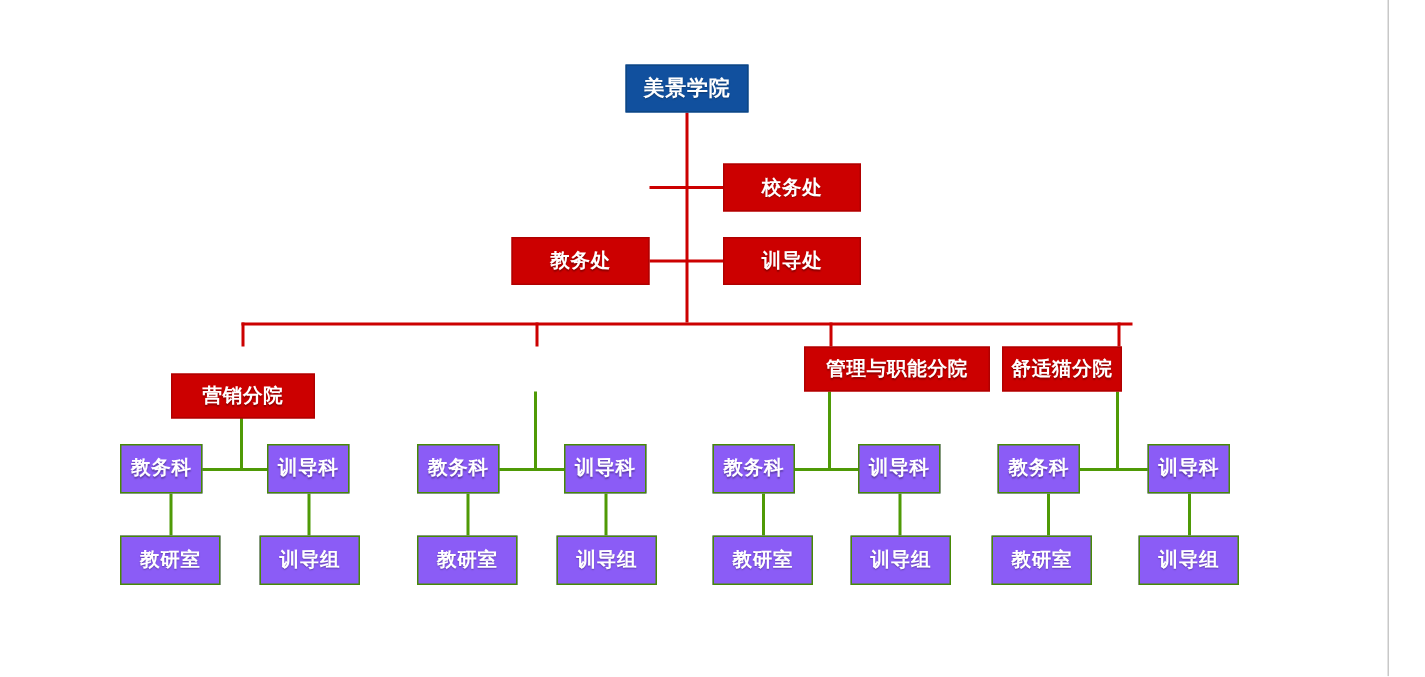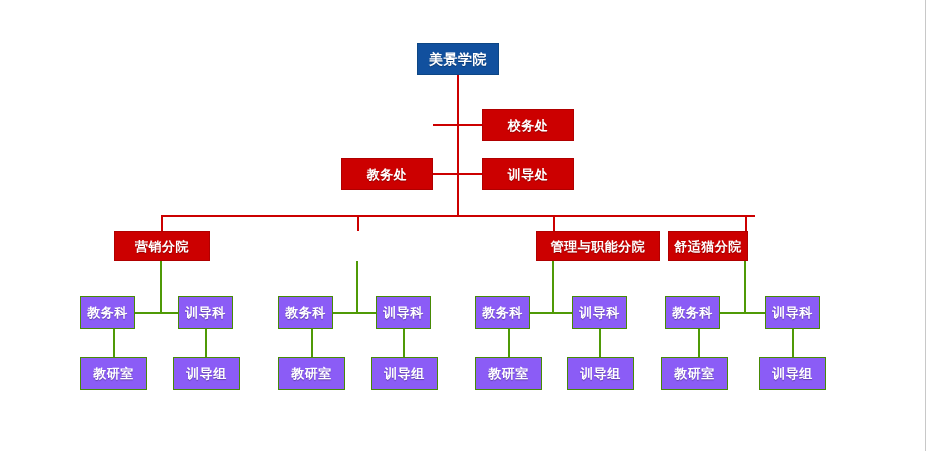--- a/index.html
+++ b/index.html
@@ -92,21 +92,21 @@
   <div class="conn red-line" style="left:433px; top:173px; width:25px; height:2px;"></div>
   <div class="conn red-line" style="left:458px; top:173px; width:25px; height:2px;"></div>
 
   <div class="conn red-line" style="left:161px; top:215px; width:594px; height:2px;"></div>
 
   <div class="conn red-line" style="left:161px; top:215px; width:2px; height:16px;"></div>
   <div class="conn red-line" style="left:357px; top:215px; width:2px; height:16px;"></div>
   <div class="conn red-line" style="left:553px; top:215px; width:2px; height:16px;"></div>
   <div class="conn red-line" style="left:745px; top:215px; width:2px; height:16px;"></div>
 
-  <div class="node red" style="left:114px; top:231px; width:96px; height:30px;">营销分院</div>
+  <div class="node red" style="left:114px; top:249px; width:96px; height:30px;">营销分院</div>
   <div class="node red" style="left:492px; top:231px; width:124px; height:30px;margin-left:44px;">管理与职能分院</div>
   <div class="node red" style="left:668px; top:231px; width:80px; height:30px;">舒适猫分院</div>
 
   <div class="conn green-line" style="left:160px; top:261px; width:2px; height:52px;"></div>
   <div class="conn green-line" style="left:130px; top:312px; width:32px; height:2px;"></div>
   <div class="conn green-line" style="left:160px; top:312px; width:32px; height:2px;"></div>
 
   <div class="node green" style="left:80px; top:296px; width:55px; height:33px;">教务科</div>
   <div class="node green" style="left:178px; top:296px; width:55px; height:33px;">训导科</div>
 

